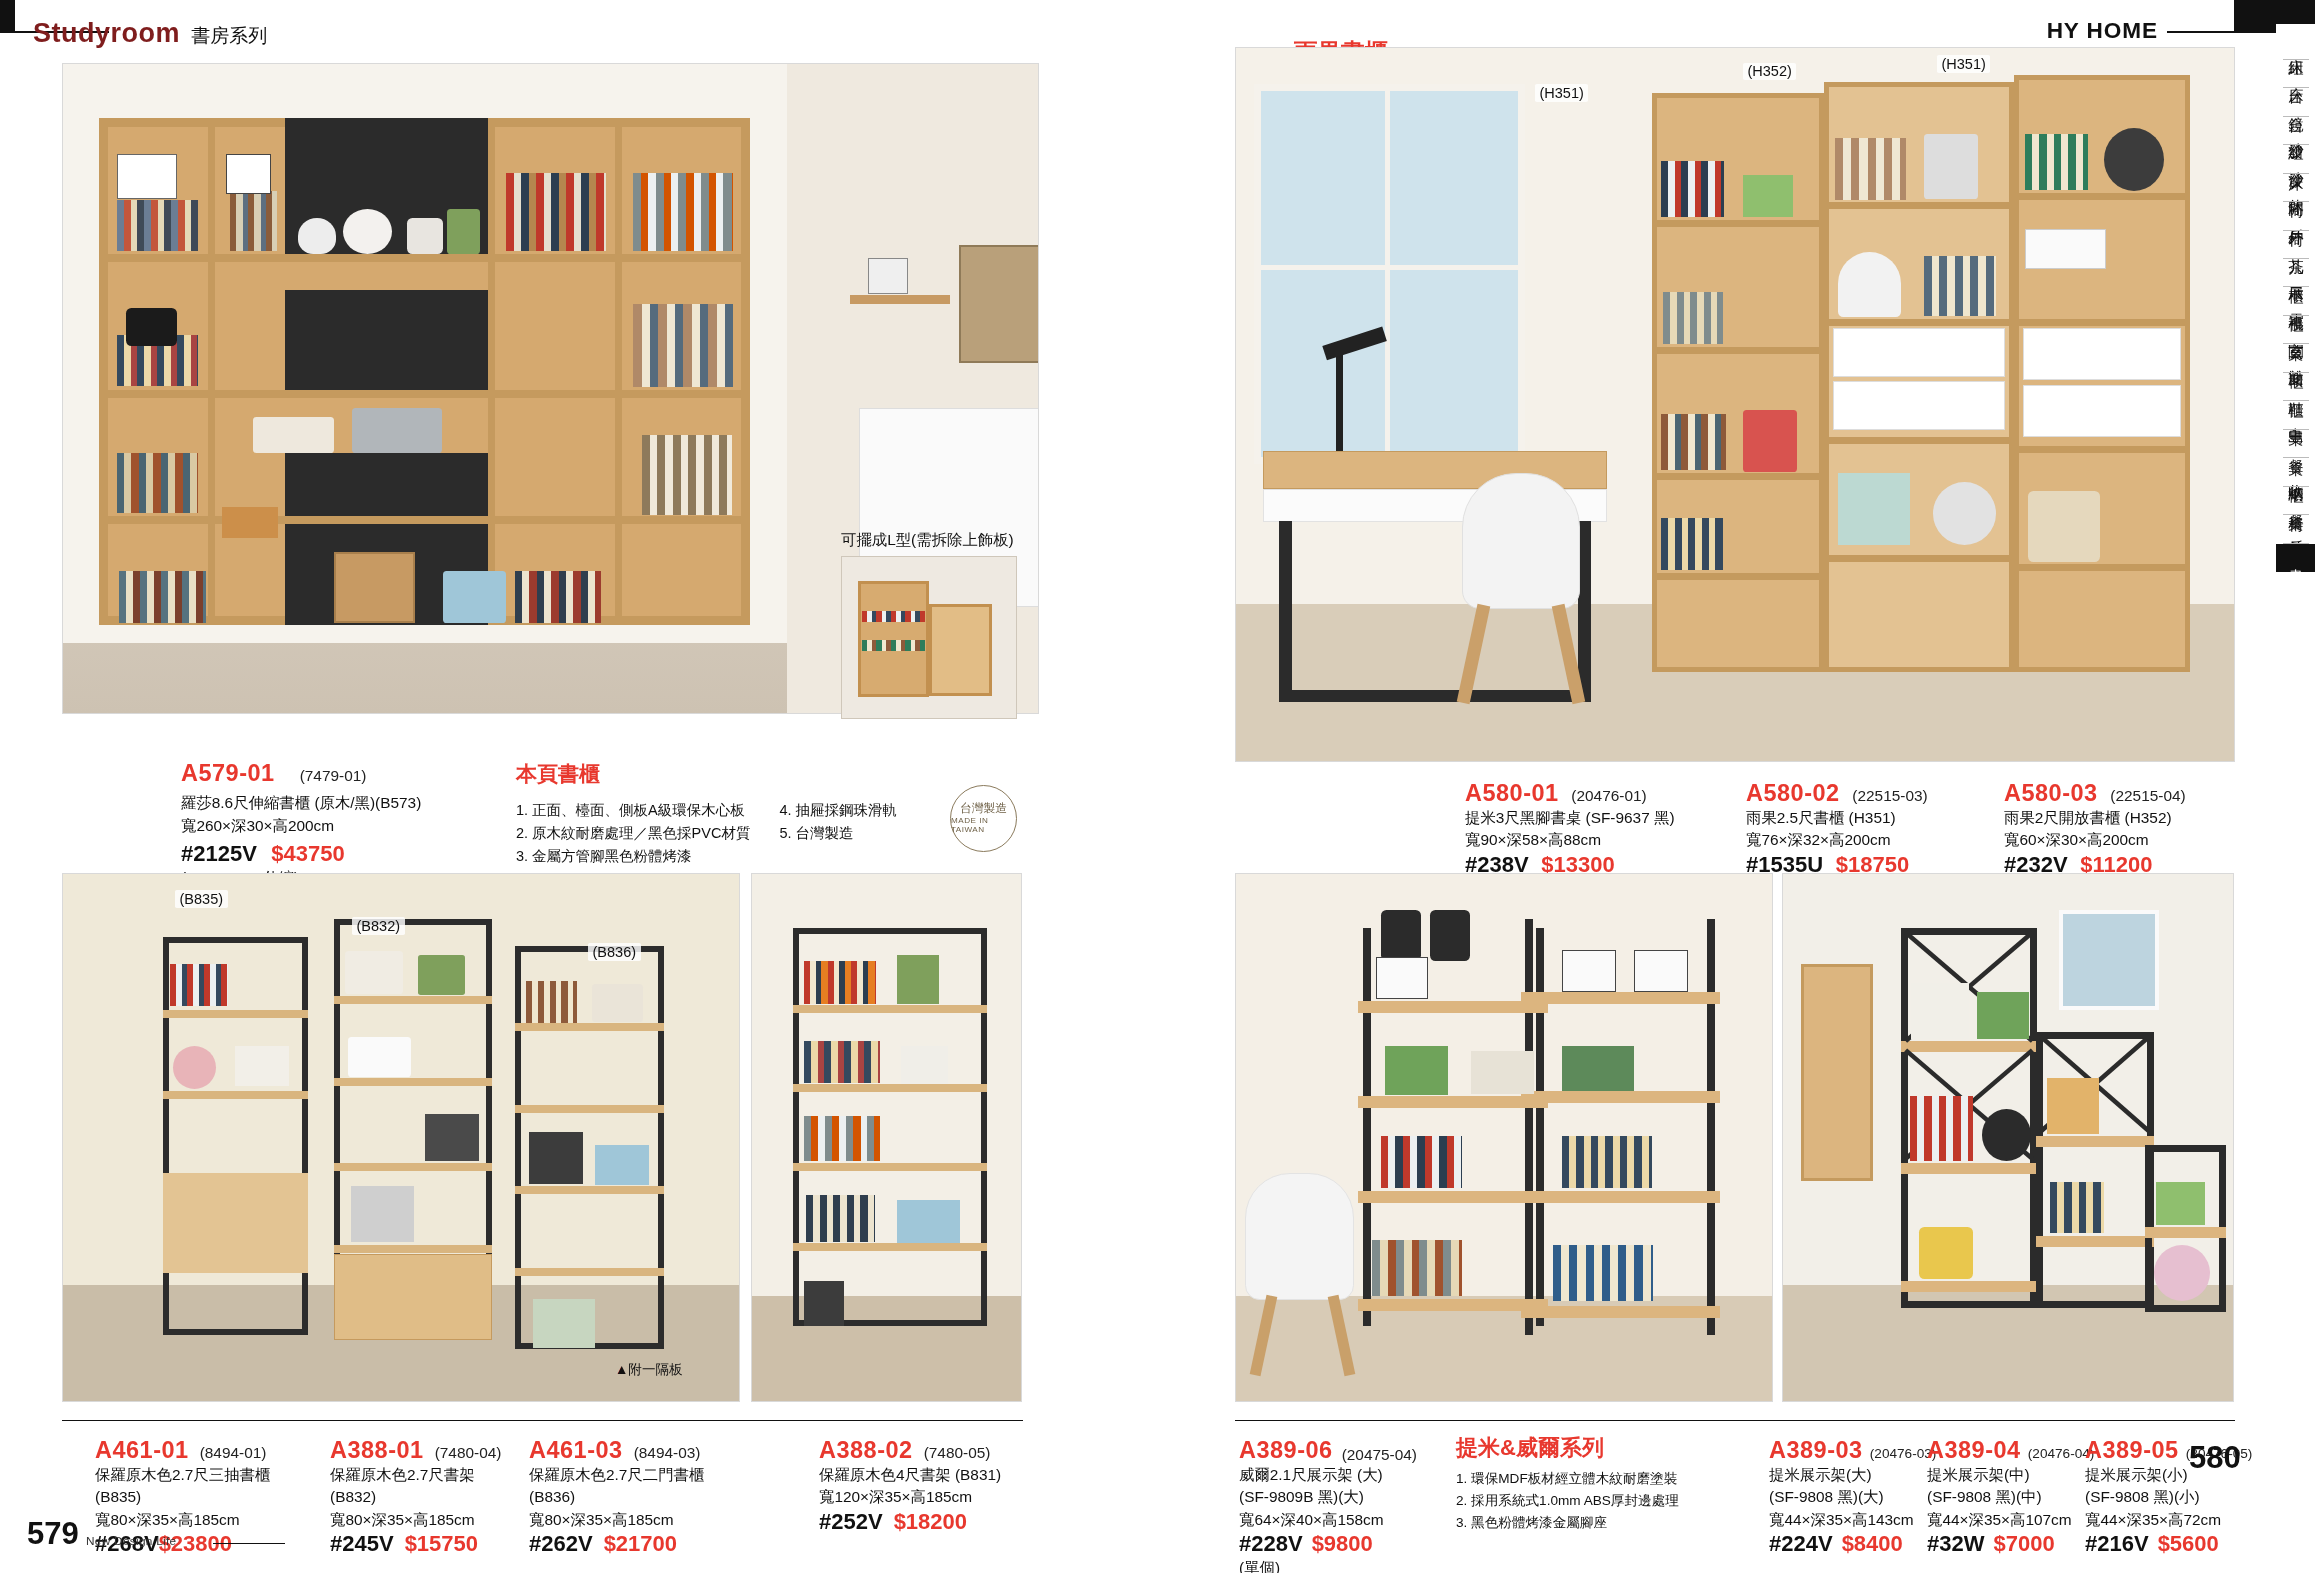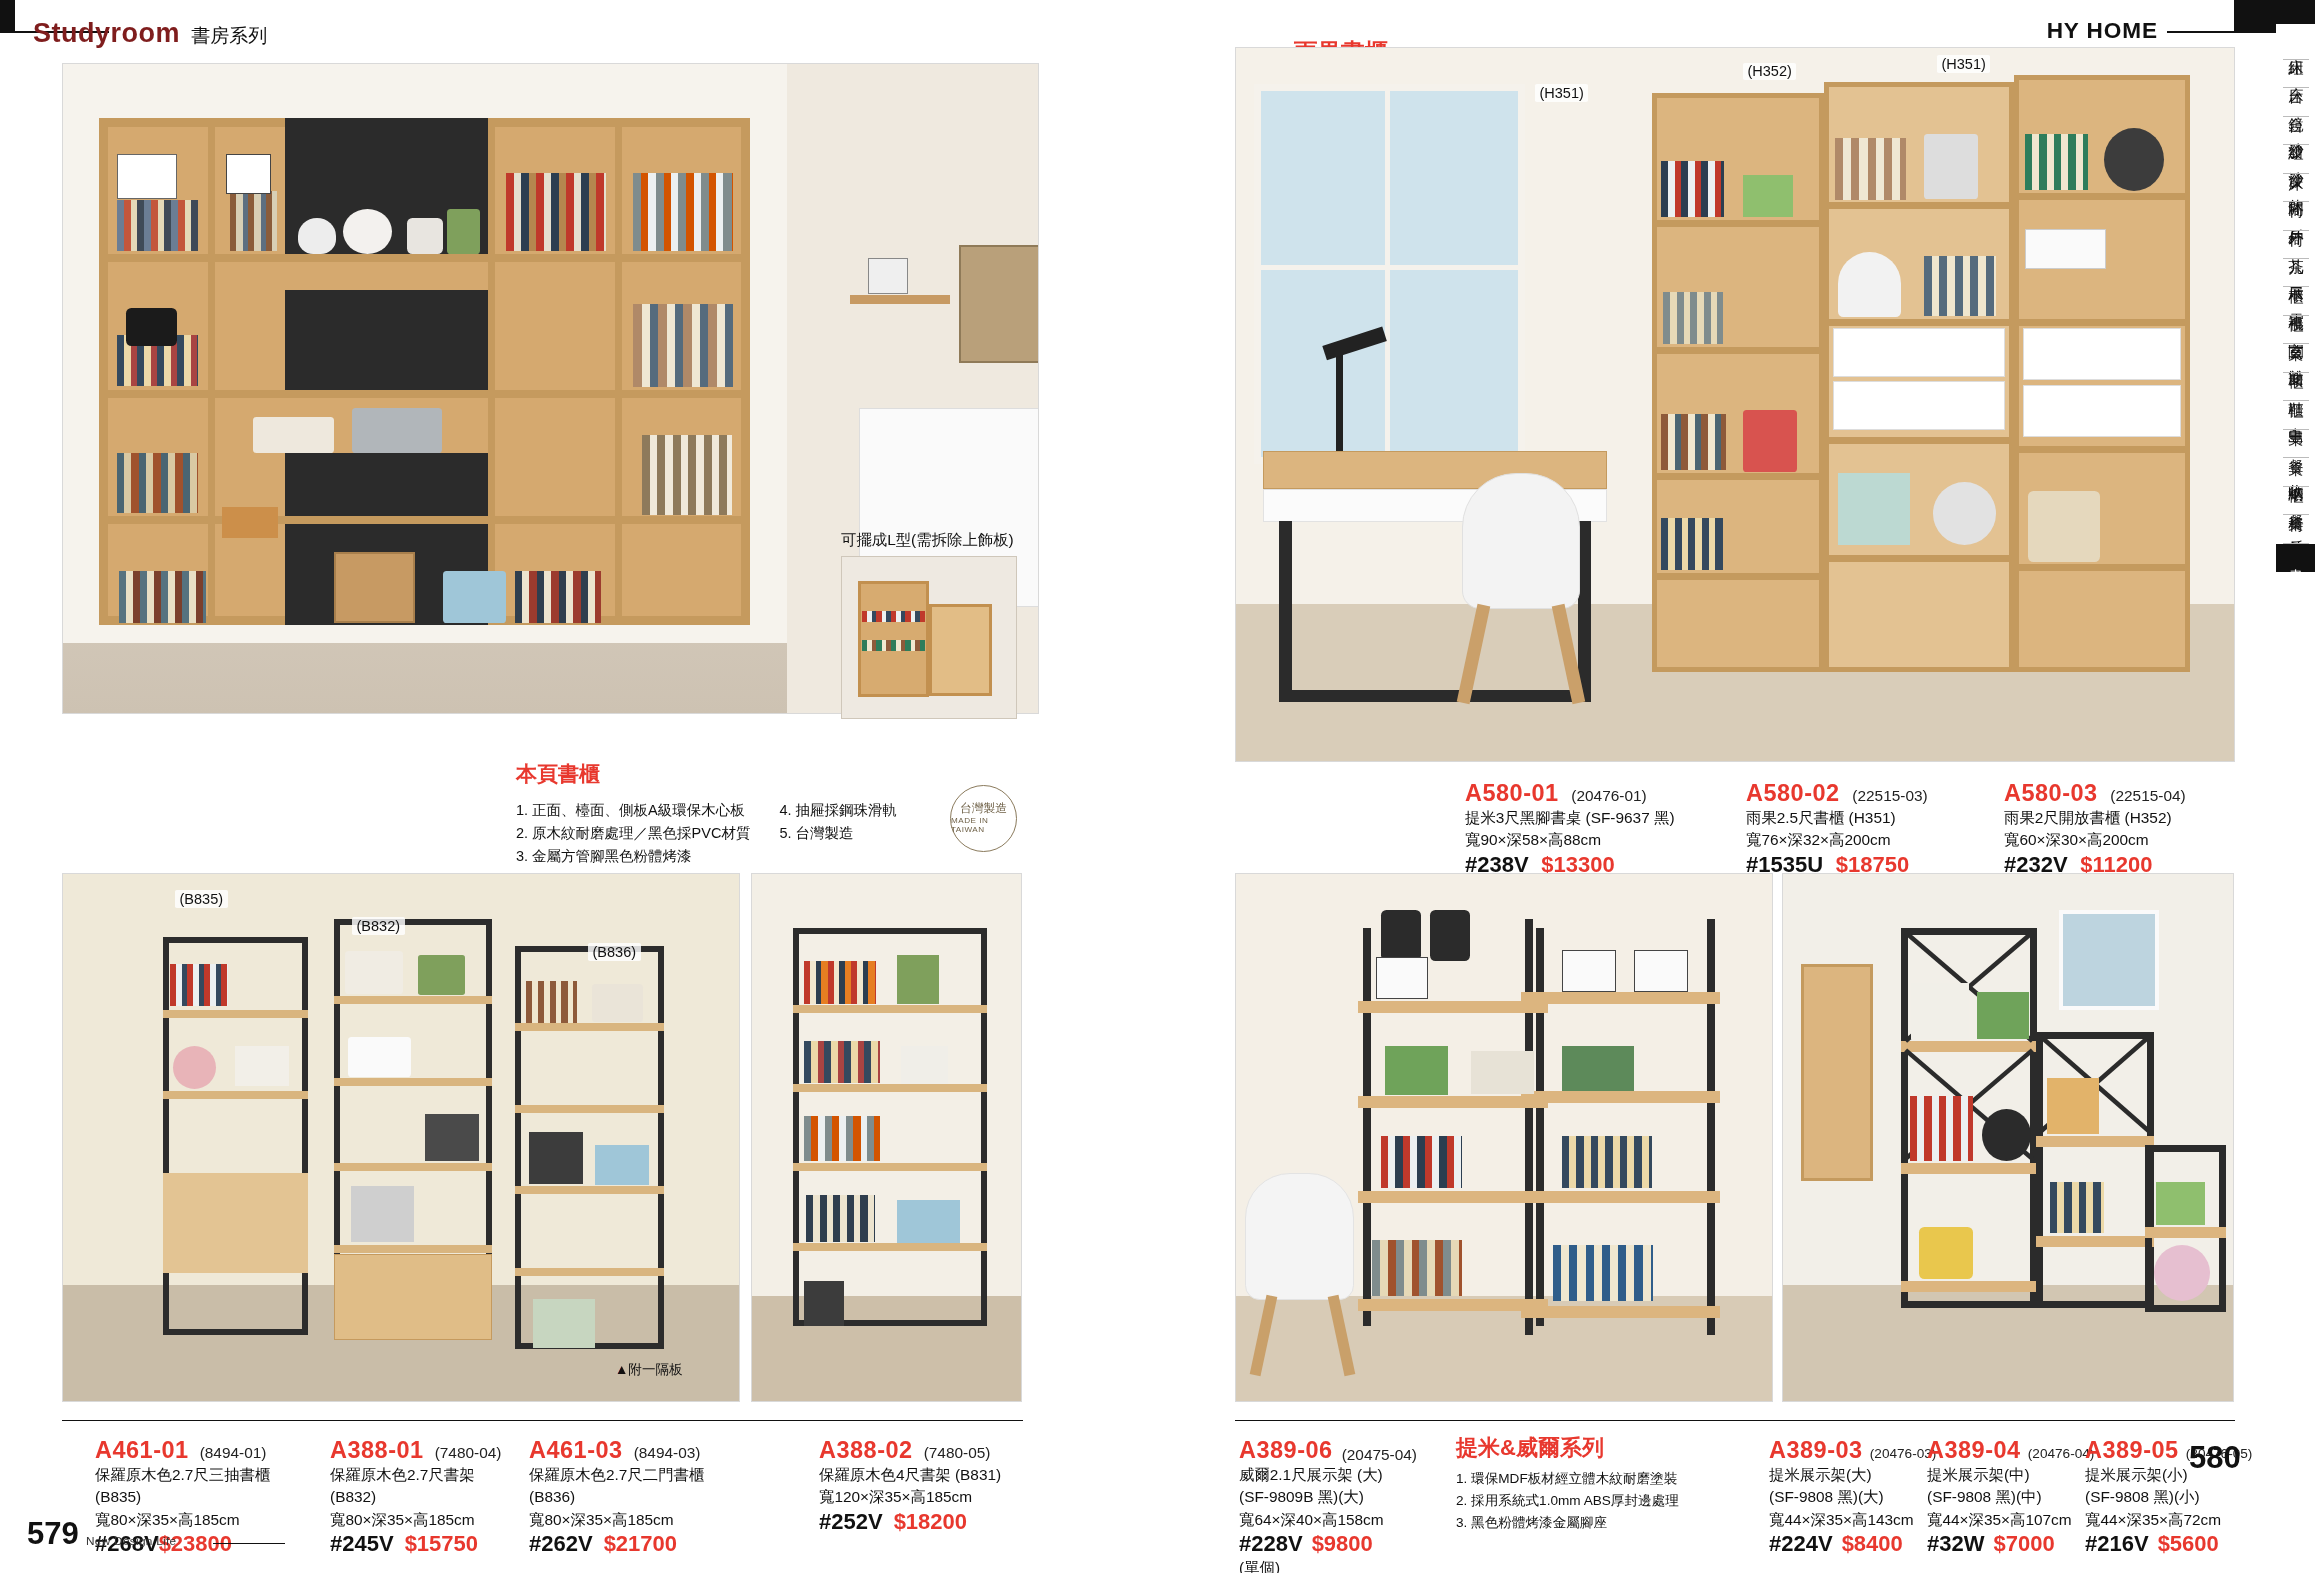--- a/index.html
+++ b/index.html
@@ -125,20 +125,33 @@
   </div>
 
   <div class="photo" style="left:841px;top:556px;width:176px;height:163px;background:#eee9e1;border:1.8px solid #cfc7ba;">
     <div style="position:absolute;left:16.3px;top:23.5px;width:71px;height:116px;background:#d7ab70;border:3.6px solid #c2904f;"></div>
     <div style="position:absolute;left:87px;top:47px;width:63px;height:92px;background:#e2bd86;border:3.6px solid #c2904f;"></div>
     <div style="position:absolute;left:20px;top:54px;width:63px;height:11px;background:repeating-linear-gradient(90deg,#c0392b 0 5.4px,#ecf0f1 5.4px 10px,#34495e 10px 14.5px);"></div>
     <div style="position:absolute;left:20px;top:83px;width:63px;height:11px;background:repeating-linear-gradient(90deg,#2e7d5b 0 5.4px,#f0e7cf 5.4px 10px,#8e5a3a 10px 14.5px);"></div>
   </div>
   <div class="badge-note" style="left:841px;top:530px;font-size:15.4px;">可擺成L型(需拆除上飾板)</div>
 
+  <div style="position:absolute;left:181px;top:760px;width:326px;">
+    <div style="display:flex;align-items:baseline;gap:25px;">
+      <span class="code">A579-01</span>
+      <span class="paren">(7479-01)</span>
+    </div>
+    <div class="desc" style="margin-top:5.4px;">羅莎8.6尺伸縮書櫃 (原木/黑)(B573)</div>
+    <div class="desc">寬260×深30×高200cm</div>
+    <div style="display:flex;gap:14.5px;align-items:baseline;margin-top:3.6px;">
+      <span class="price-code">#2125V</span>
+      <span class="price">$43750</span>
+    </div>
+    <div class="desc">(160-260cm伸縮)</div>
+  </div>
 
   <div class="infobox" style="left:516px;top:760px;width:507px;">
     <div class="ttl">本頁書櫃</div>
     <div style="display:flex;gap:29px;margin-top:5.4px;">
       <ul>
         <li>1. 正面、檯面、側板A級環保木心板</li>
         <li>2. 原木紋耐磨處理／黑色採PVC材質</li>
         <li>3. 金屬方管腳黑色粉體烤漆</li>
       </ul>
       <ul>

